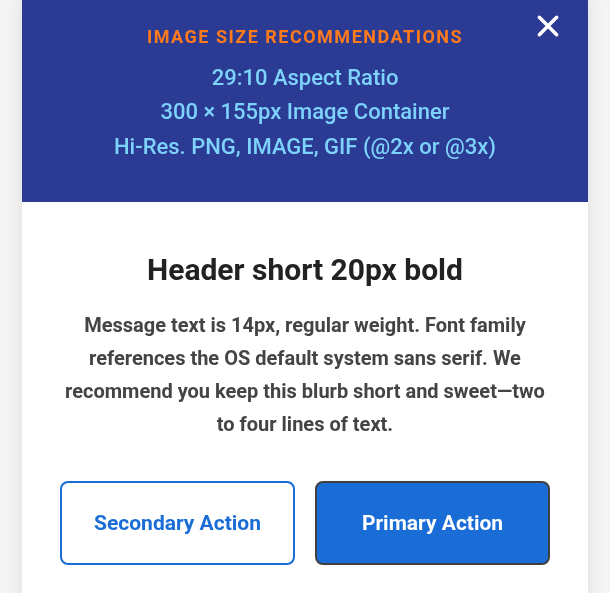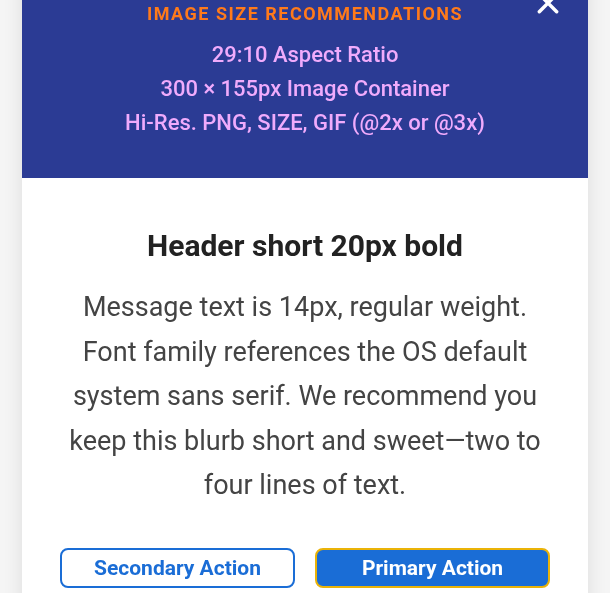--- a/index.html
+++ b/index.html
@@ -32,21 +32,21 @@
     }
     .banner-title {
       color: #ff7a1a;
       font-size: 18px;
       font-weight: 700;
       letter-spacing: 1.5px;
       text-transform: uppercase;
       margin-bottom: 14px;
     }
     .banner-line {
-      color: #f0abfc;
+      color: #7dd3fc;
       font-size: 22px;
       font-weight: 500;
       line-height: 1.55;
     }
     .close-btn {
       position: absolute;
       top: 20px;
       right: 22px;
       width: 36px;
       height: 36px;
@@ -66,64 +66,64 @@
       padding: 50px 38px 40px 38px;
       text-align: center;
     }
     .header-text {
       font-size: 30px;
       font-weight: 700;
       color: #222222;
       margin-bottom: 22px;
     }
     .message-text {
-      font-size: 27px;
-      font-weight: 400;
+      font-size: 20px;
+      font-weight: 700;
       color: #444444;
       line-height: 1.65;
       margin-bottom: 40px;
     }
     .buttons {
       display: flex;
       gap: 20px;
     }
     .btn {
       flex: 1;
-      padding: 6px 10px;
+      padding: 28px 10px;
       font-size: 21px;
       font-weight: 700;
       border-radius: 8px;
       cursor: pointer;
       font-family: inherit;
     }
     .btn-secondary {
       background: #ffffff;
       color: #1a6dd6;
       border: 2px solid #1a6dd6;
     }
     .btn-primary {
       background: #1a6dd6;
       color: #ffffff;
-      border: 2px solid #eab308;
+      border: 2px solid #404040;
     }
   </style>
 </head>
 <body>
 
 <div class="modal">
   <div class="banner">
     <button class="close-btn">
       <svg viewBox="0 0 24 24">
         <path d="M4 4 L20 20 M20 4 L4 20" stroke="#ffffff" stroke-width="3.2" stroke-linecap="round" fill="none"></path>
       </svg>
     </button>
     <div class="banner-title">IMAGE SIZE RECOMMENDATIONS</div>
     <div class="banner-line">29:10 Aspect Ratio</div>
     <div class="banner-line">300 × 155px Image Container</div>
-    <div class="banner-line">Hi-Res. PNG, SIZE, GIF (@2x or @3x)</div>
+    <div class="banner-line">Hi-Res. PNG, IMAGE, GIF (@2x or @3x)</div>
   </div>
   <div class="content">
     <div class="header-text">Header short 20px bold</div>
     <div class="message-text">Message text is 14px, regular weight. Font family references the OS default system sans serif. We recommend you keep this blurb short and sweet—two to four lines of text.</div>
     <div class="buttons">
       <button class="btn btn-secondary">Secondary Action</button>
       <button class="btn btn-primary">Primary Action</button>
     </div>
   </div>
 </div>

